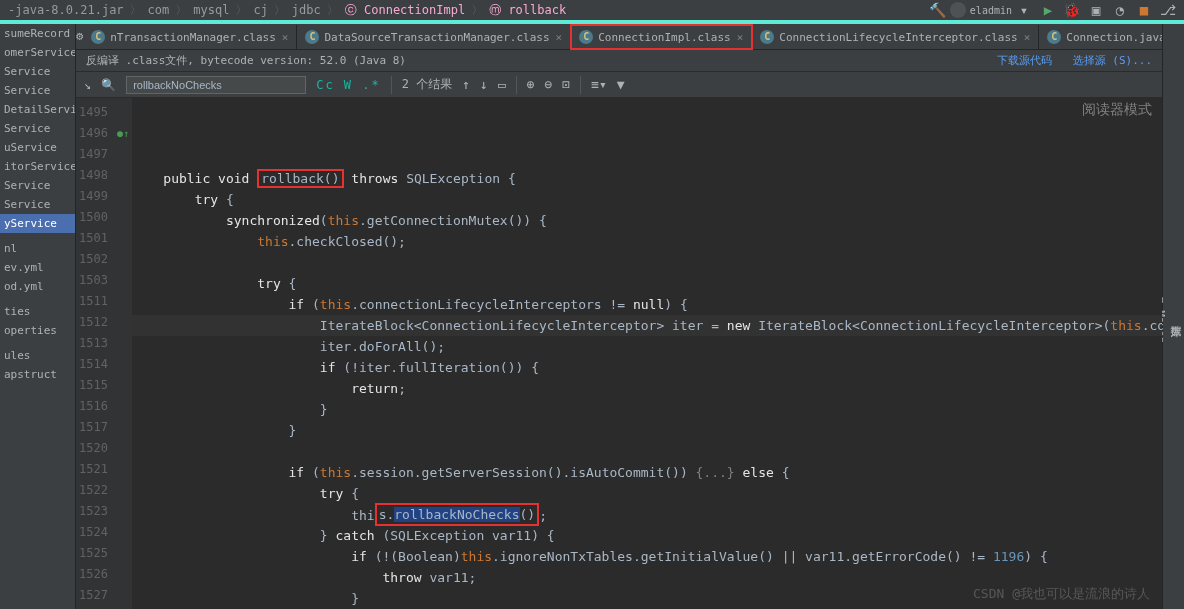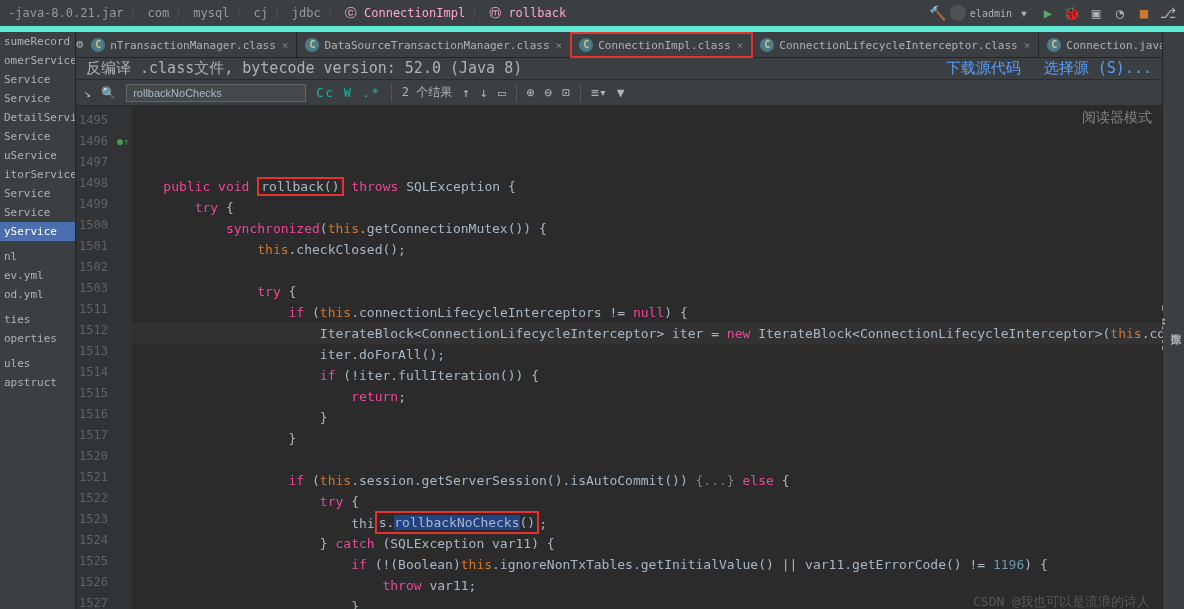--- a/index.html
+++ b/index.html
@@ -1,17 +1,17 @@
 <!DOCTYPE html>
 <html><head>
 <meta charset="utf-8">
 <style>
 * { margin:0; padding:0; box-sizing:border-box; }
 body { font-family:"Microsoft YaHei",Consolas,monospace; font-size:12px; background:#2b2b2b; color:#a9b7c6; width:1184px; height:609px; overflow:hidden; }
-.topbar { height:32px; background:#3c3f41; display:flex; align-items:center; padding:0 4px; border-bottom:6px solid #5eead4; }
+.topbar { height:24px; background:#3c3f41; display:flex; align-items:center; padding:0 4px; border-bottom:4px solid #5eead4; }
 .crumb { color:#999; padding:0 4px; }
 .crumb-sep { color:#666; padding:0 2px; }
 .crumb-icon { color:#f9a8d4; }
 .spacer { flex:1; }
 .tb-icon { width:18px; height:18px; margin:0 3px; display:inline-flex; align-items:center; justify-content:center; color:#afb1b3; font-size:14px; }
 .tb-run { color:#59a869; }
 .tb-stop { color:#cc7832; }
 .tb-avatar { width:16px; height:16px; border-radius:50%; background:#4e5254; margin-right:4px; }
 .tb-user { color:#afb1b3; font-size:10px; }
 .row { display:flex; height:calc(100% - 24px); }
@@ -20,39 +20,39 @@
 .sb-item.sel { background:#4b6eaf; color:#fff; }
 .sb-divider { height:6px; }
 .main { flex:1; display:flex; flex-direction:column; overflow:hidden; position:relative; }
 .tabs { height:26px; background:#3c3f41; display:flex; align-items:flex-end; border-bottom:1px solid #252526; }
 .gear { width:26px; height:26px; display:flex; align-items:center; justify-content:center; color:#afb1b3; }
 .tab { height:24px; display:flex; align-items:center; padding:0 8px; color:#afb1b3; border-right:1px solid #252526; font-size:11px; position:relative; }
 .tab-icon { width:14px; height:14px; margin-right:5px; display:inline-block; }
 .tab-icon::before { content:"C"; display:inline-block; width:14px; height:14px; border-radius:50%; background:#4a7a8c; color:#d4c17a; font-size:10px; line-height:14px; text-align:center; font-weight:bold; }
 .tab-close { margin-left:6px; color:#808080; }
 .tab.redbox { outline:2px solid #e63131; outline-offset:-1px; }
-.banner { height:22px; background:#3c3f41; display:flex; align-items:center; padding:0 10px; color:#afb1b3; font-size:15px; border-bottom:1px solid #2b2b2b; }
+.banner { height:22px; background:#3c3f41; display:flex; align-items:center; padding:0 10px; color:#afb1b3; font-size:11px; border-bottom:1px solid #2b2b2b; }
 .banner .right { margin-left:auto; }
 .banner .link { color:#589df6; margin-left:14px; }
 .findbar { height:26px; background:#3c3f41; display:flex; align-items:center; padding:0 8px; border-bottom:1px solid #2b2b2b; gap:10px; }
 .find-close { color:#afb1b3; }
 .find-input { background:#45494a; border:1px solid #646464; color:#a9b7c6; padding:2px 6px; font-size:11px; width:180px; }
 .find-extra { color:#14b8a6; letter-spacing:2px; }
 .find-results { color:#afb1b3; }
 .find-sep { width:1px; height:18px; background:#555; }
 .find-btns { display:flex; gap:10px; color:#afb1b3; font-size:13px; }
 .editor { flex:1; display:flex; overflow:hidden; background:#2b2b2b; position:relative; }
 .gutter { width:38px; background:#313335; color:#606366; text-align:right; padding-top:4px; font-family:Consolas,monospace; font-size:12px; }
 .gutter div { height:21px; line-height:21px; padding-right:6px; }
 .gutter-marks { width:18px; background:#313335; padding-top:4px; }
 .gutter-marks div { height:21px; line-height:21px; text-align:center; color:#499c54; font-size:10px; }
 .code { flex:1; font-family:Consolas,monospace; font-size:13px; padding-top:4px; white-space:pre; overflow:hidden; position:relative; }
 .line { height:21px; line-height:21px; }
 .line.cur { background:#323232; }
-.kw { color:#ec4899;text-align:center; }
+.kw { color:#e5e5e5;text-align:center; }
 .this { color:#cc7832; }
 .num { color:#6897bb; }
 .fold { color:#808080; }
 .hl-search { background:#214283; }
 .box-red { border:2px solid #e63131; padding:0 2px; display:inline-block; line-height:15px; }
 .box-red2 { border:2px solid #e63131; padding:1px 2px; display:inline-block; line-height:17px; position:relative; top:-1px; }
 .read-mode { position:absolute; top:3px; right:10px; color:#808080; font-size:14px; }
 .watermark { position:absolute; right:12px; bottom:6px; color:rgba(170,170,170,0.35); font-size:13px; }
 .sidebar-right { width:22px; background:#3c3f41; border-left:1px solid #252526; writing-mode:vertical-rl; text-align:center; color:#afb1b3; font-size:11px; padding:6px 2px; }
 </style>

